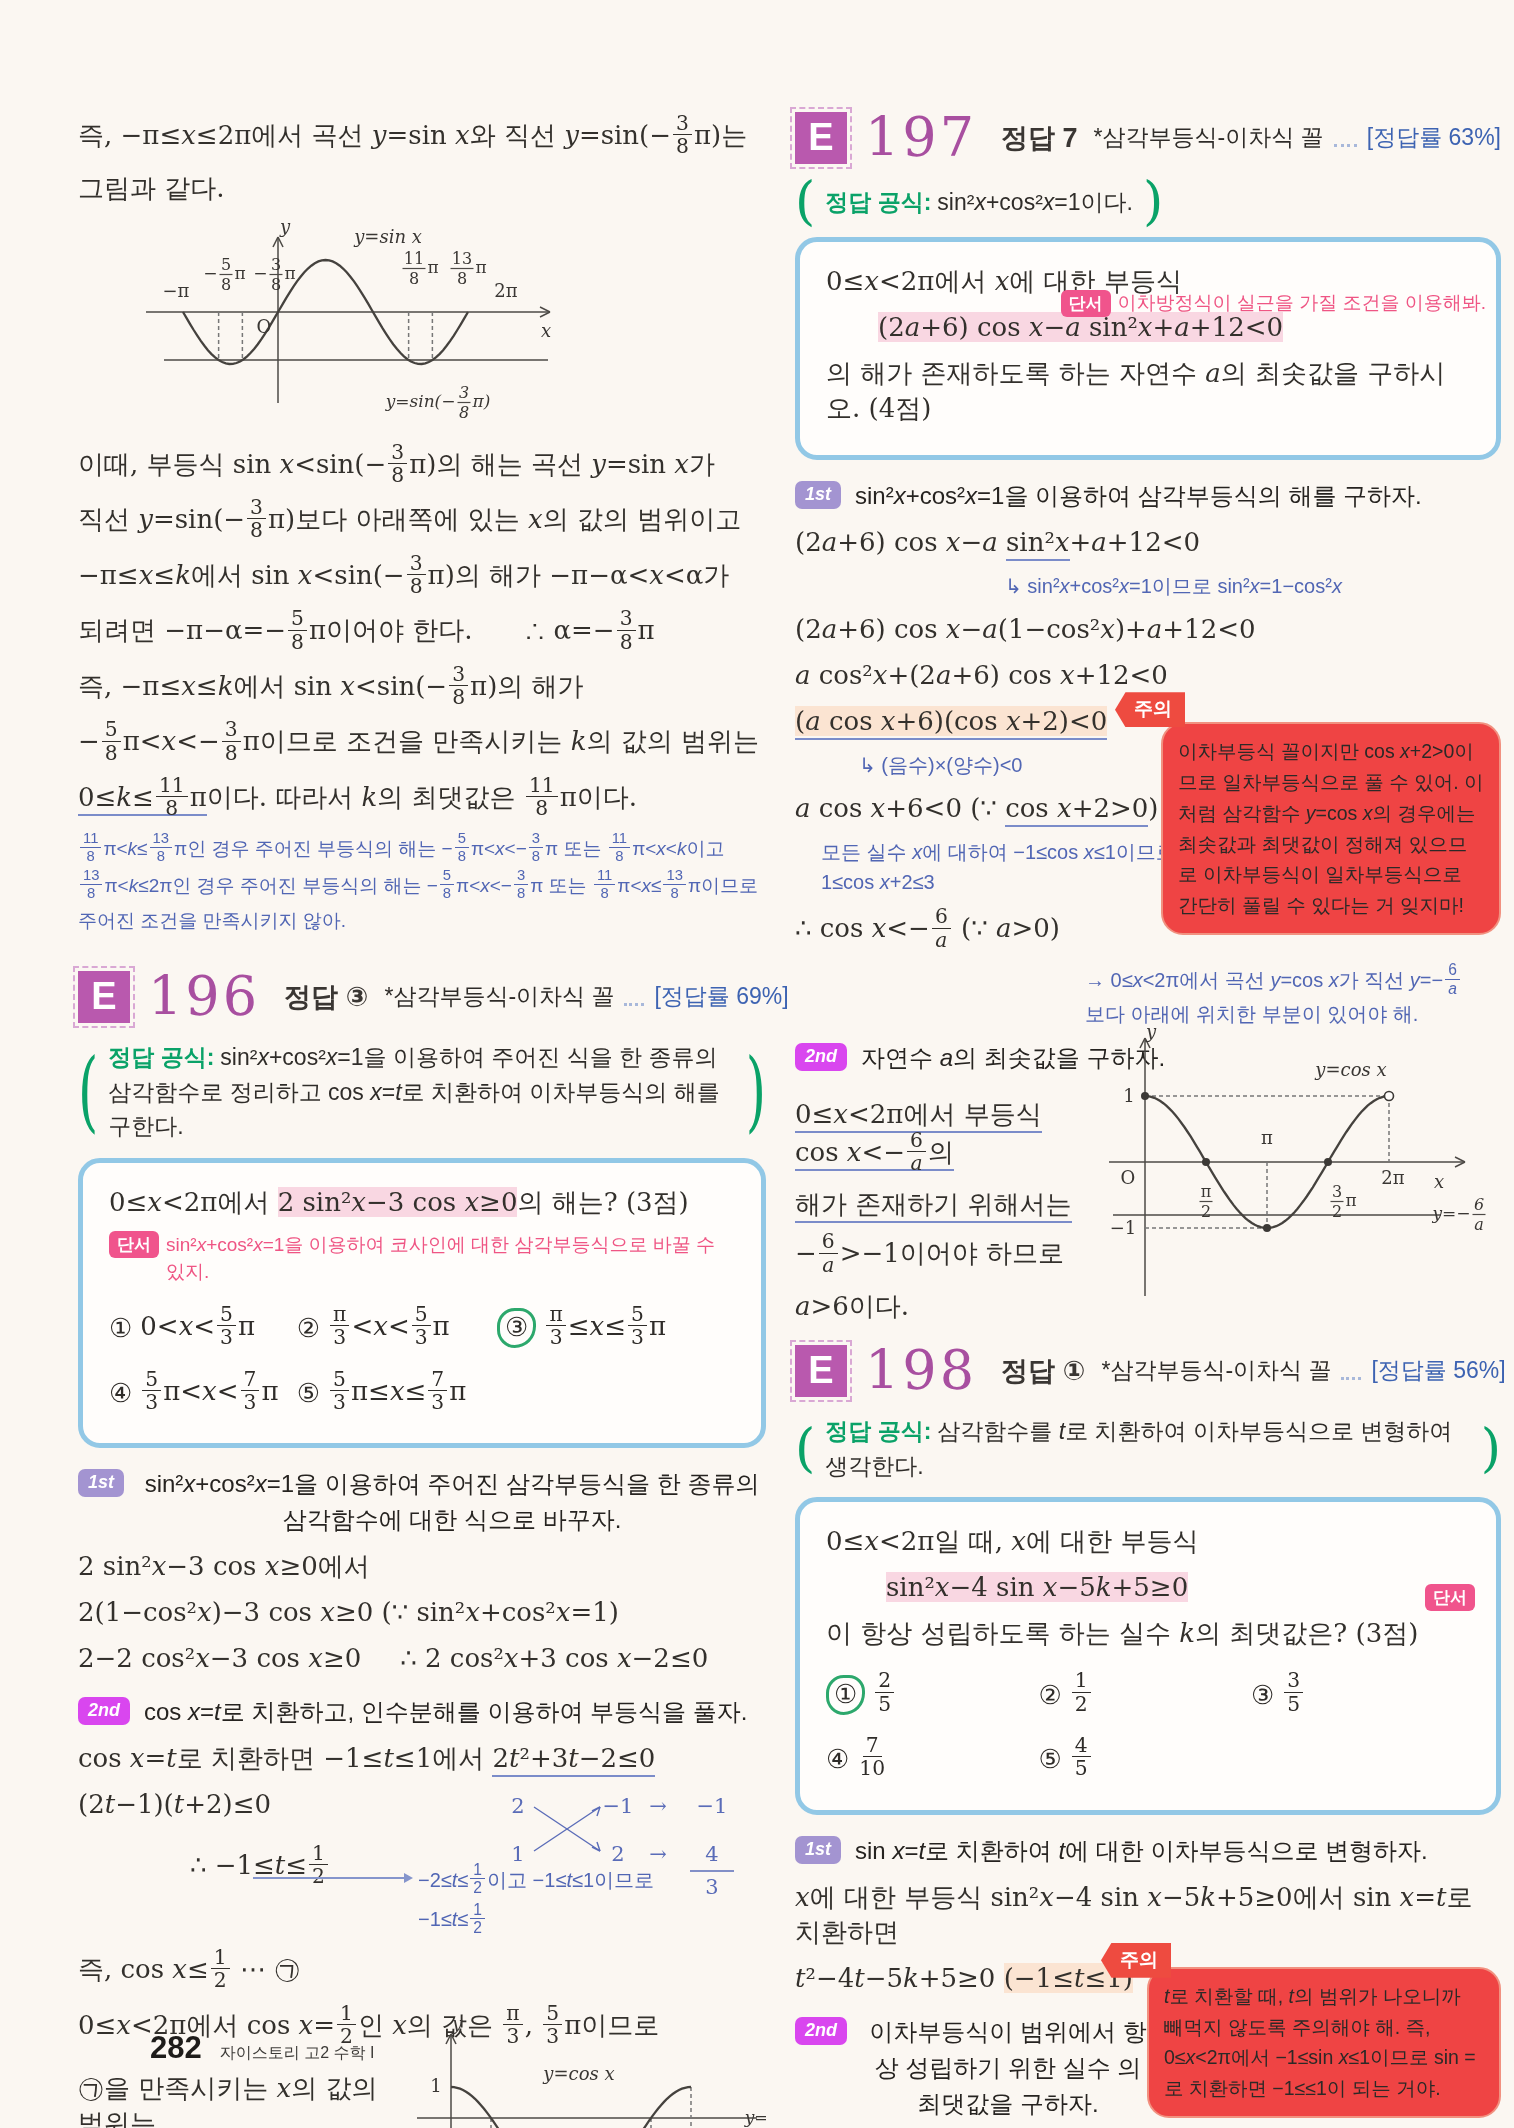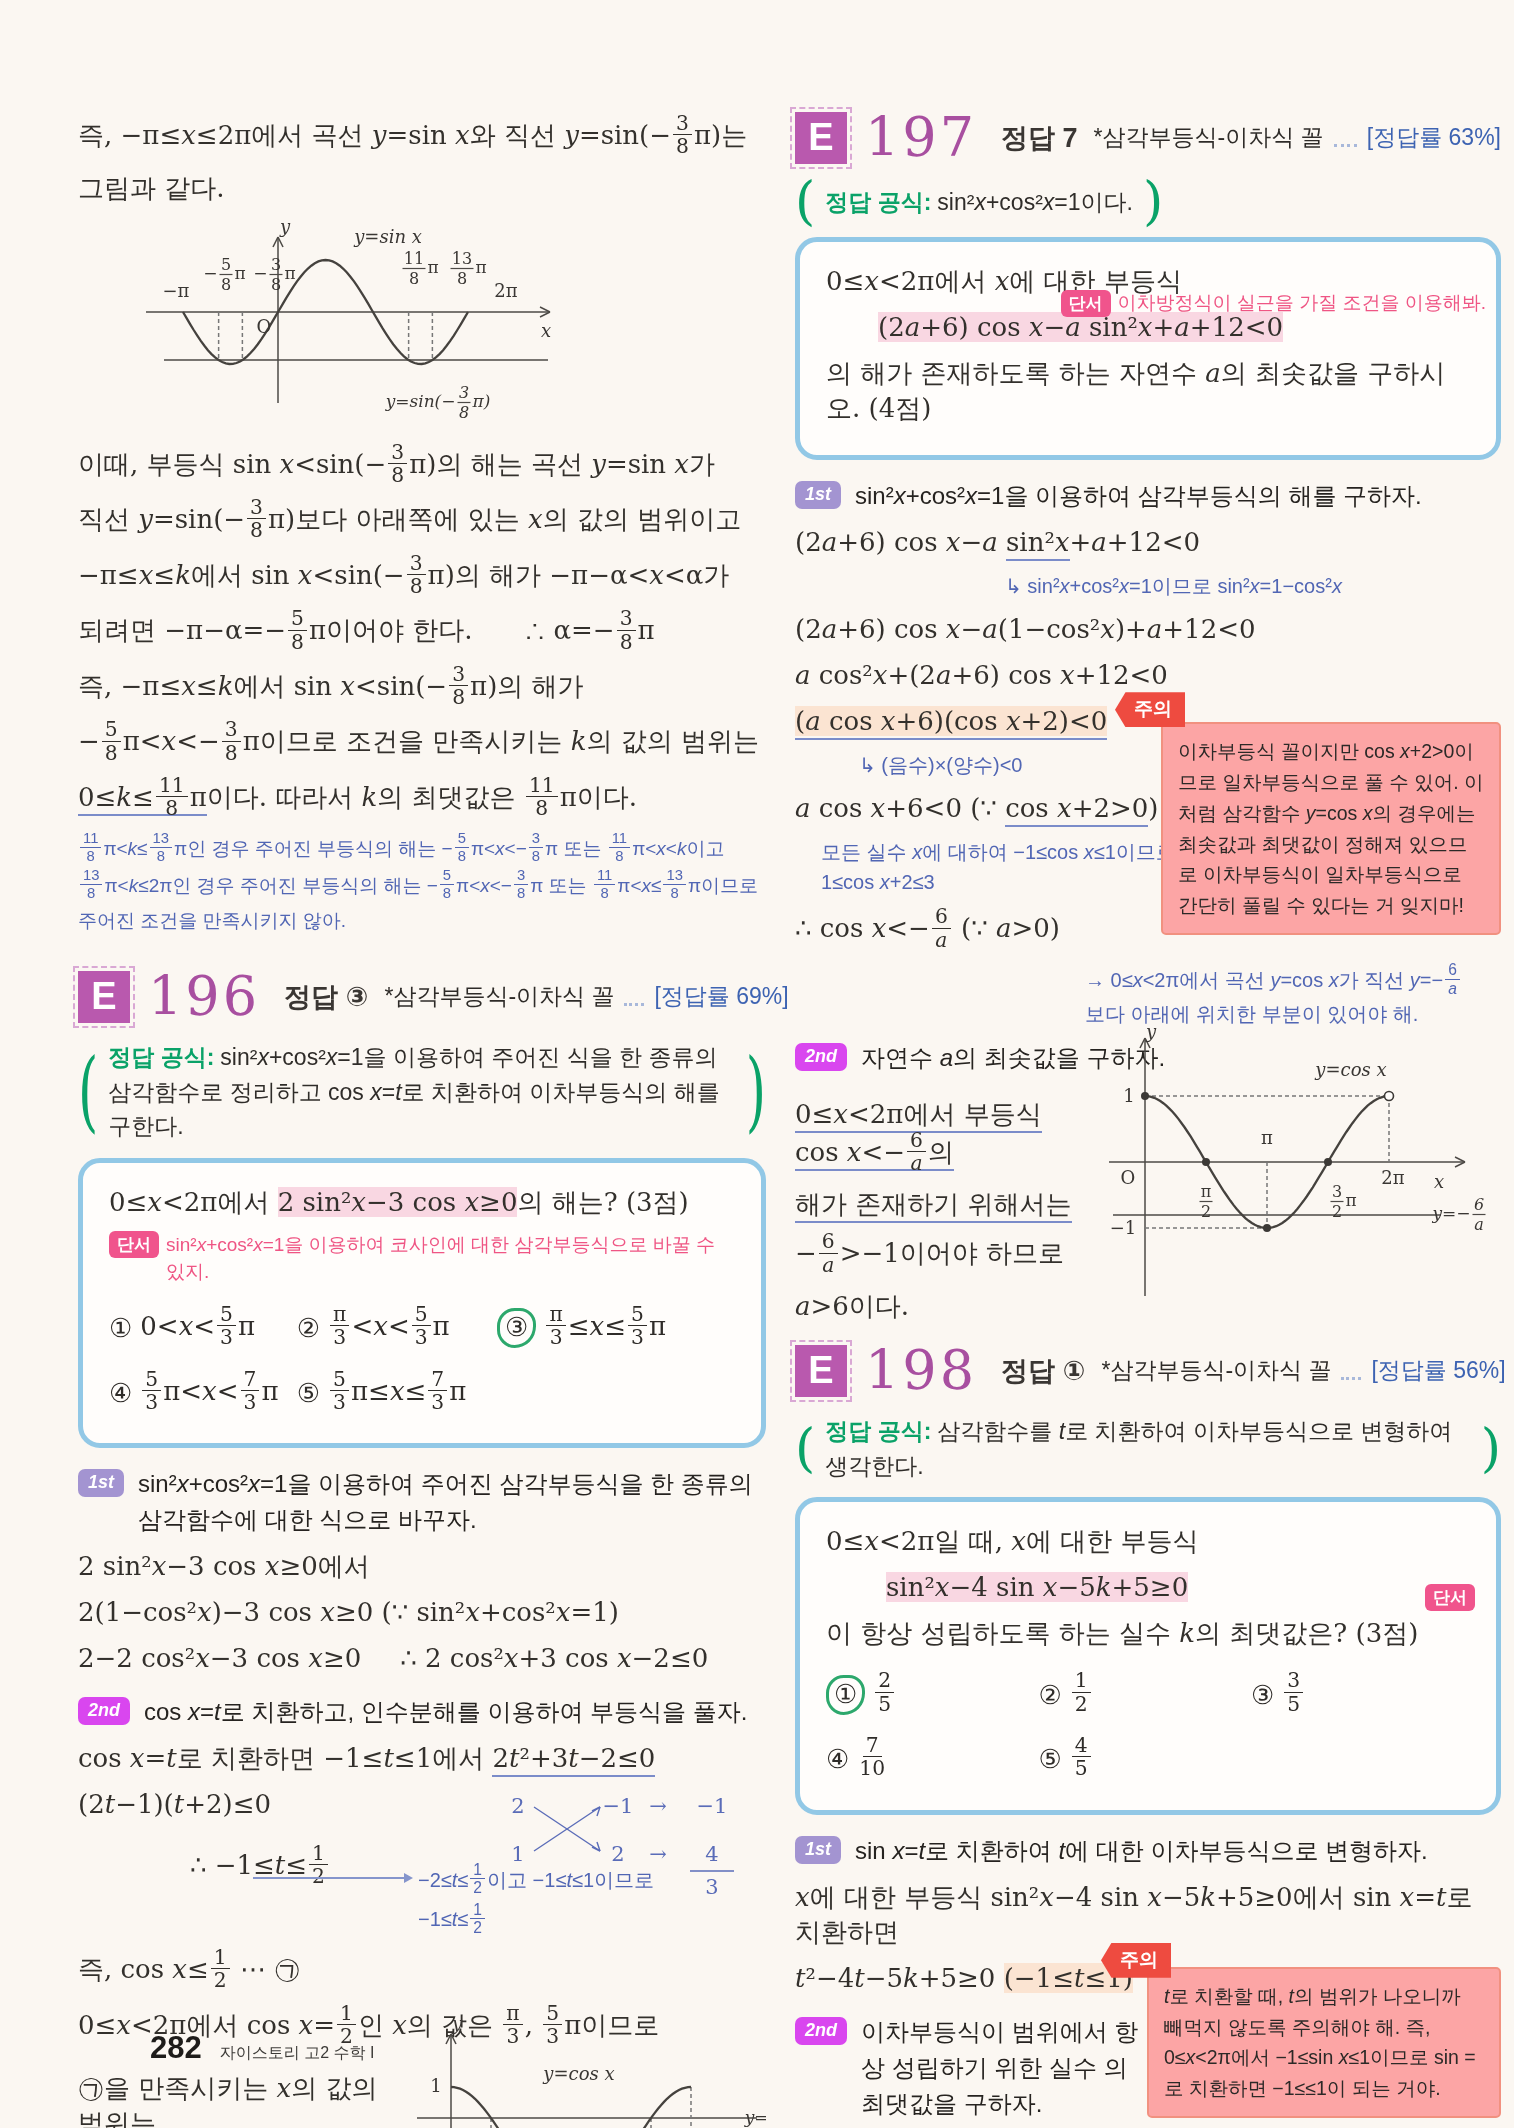--- a/index.html
+++ b/index.html
@@ -7,21 +7,21 @@
   .page{position:relative;width:1514px;height:2128px;background:#fbf7f2;overflow:hidden;
         font-family:"Liberation Sans","DejaVu Sans",sans-serif;color:#2f2c29;}
   .col{position:absolute;top:104px;}
   .col.l{left:78px;width:688px;}
   .col.r{left:795px;width:706px;top:96px;}
 
   
   .m{font-family:"DejaVu Serif","Liberation Serif",serif;font-size:26px;color:#33302c;
      margin:11px 0;line-height:1.35;}
   .m i{font-style:italic;}
-  .ktext{font-size:24px;color:#262320;line-height:1.5;font-family:"Liberation Sans","DejaVu Sans",sans-serif;}
+  .ktext{font-size:24px;color:#262320;line-height:1.5;font-family:"Liberation Sans","DejaVu Sans",sans-serif;text-align:center;}
   .blue{color:#5166b4;font-size:20px;line-height:1.5;font-family:"Liberation Sans","DejaVu Sans",sans-serif;}
   .bl{font-size:19px;margin:4px 0;}
   .fr{display:inline-flex;flex-direction:column;align-items:center;vertical-align:middle;
       line-height:1.05;margin:0 2px;font-size:0.78em;position:relative;top:-0.1em;}
   .fr .n{border-bottom:1.8px solid currentColor;padding:0 3px;}
   .fr .d{padding-top:1px;}
   .tk-u{border-bottom:2.2px solid #7b8cc9;padding-bottom:2px;}
   .tk-h{background:#f9d7e2;}
   .tk-p{background:#fbe4d2;}
 
@@ -60,21 +60,21 @@
   
   .step{display:flex;gap:14px;align-items:flex-start;margin:18px 0 10px;}
   .sbadge{color:#fff;font-weight:bold;font-size:18px;font-style:italic;padding:3px 10px 4px;
           border-radius:7px;flex:none;margin-top:3px;}
   .b1{background:#a394d1;}
   .b2{background:#d946ef;}
 
   
   .warntag{position:absolute;background:#ee4b40;color:#fff;font-weight:bold;font-size:19px;
            padding:4px 13px 5px 19px;clip-path:polygon(15% 0,100% 0,100% 100%,15% 100%,0 50%);z-index:3;}
-  .warnbox{position:absolute;border:2.5px solid #f19180;border-radius:5px;background:#fca5a5;
+  .warnbox{position:absolute;border:2.5px solid #f19180;border-radius:22px;background:#ef4444;
            padding:12px 15px;font-size:19.5px;line-height:1.58;color:#2c2927;z-index:2;}
   .blue.ind2{margin-left:210px;}
   .blue.ind3{margin-left:64px;}
   .annot197{margin:6px 0 0 290px;line-height:1.55;}
   .gflex{display:flex;align-items:flex-start;}
   .crosswrap{position:relative;}
   #crossSvg{position:absolute;right:14px;top:40px;}
   .throw{display:flex;align-items:flex-start;justify-content:center;}
   .arrnote{margin:30px 0 0 88px;position:relative;}
   .arrnote::before{content:"";position:absolute;left:-165px;top:13px;width:156px;height:2px;background:#8595cc;}

